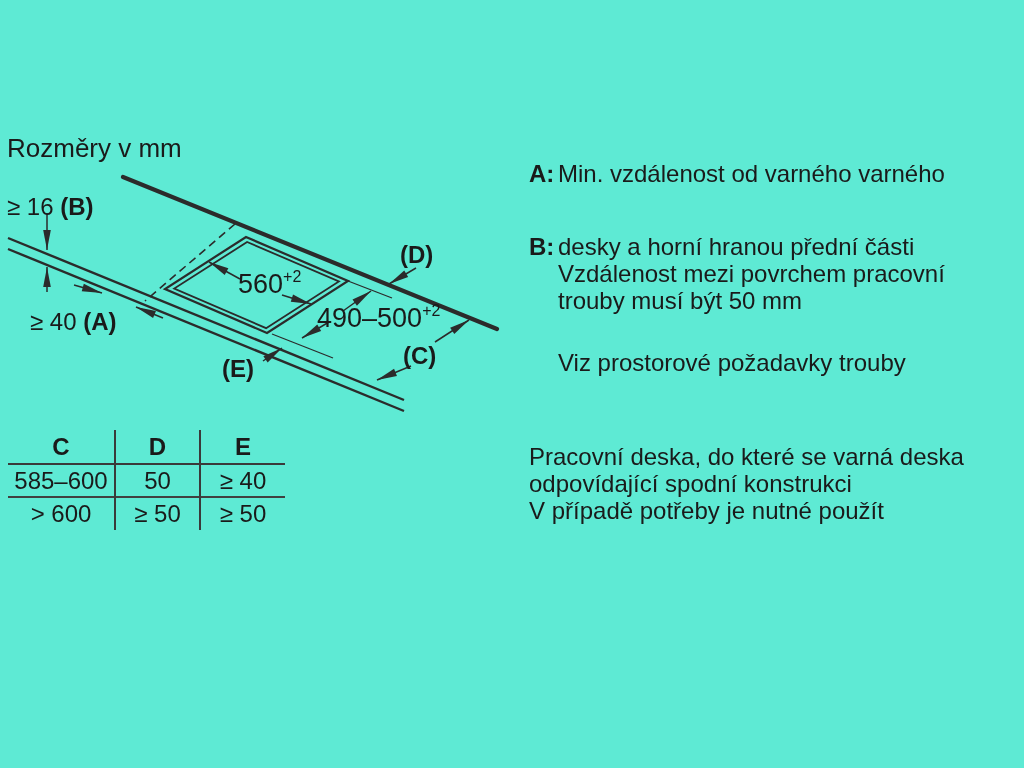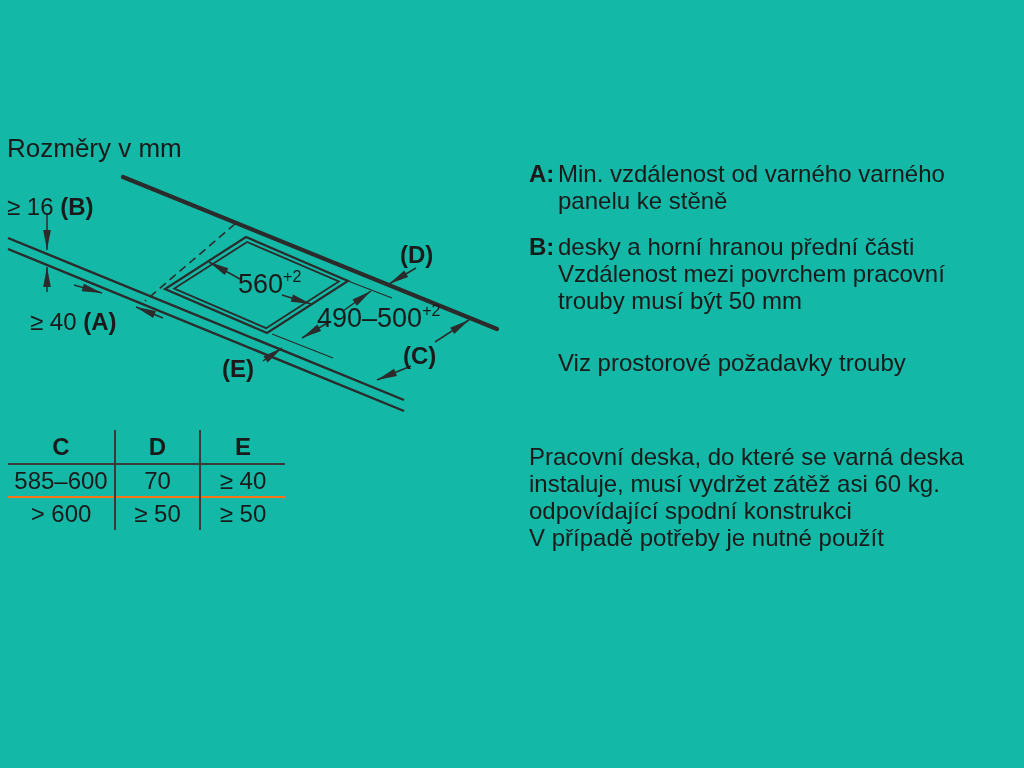--- a/index.html
+++ b/index.html
@@ -1,36 +1,36 @@
 <!DOCTYPE html>
 <html><head>
 <meta charset="utf-8">
 <style>
   html,body{margin:0;padding:0;background:#ffffff;}
-  .page{position:relative;width:1024px;height:768px;background:#14b8a6;overflow:hidden;
+  .page{position:relative;width:1024px;height:768px;background:#5eead4;overflow:hidden;
         font-family:"Liberation Sans",sans-serif;color:#1a1a1a;}
   .title{position:absolute;left:7px;top:133px;font-size:26px;color:#1a1a1a;}
   svg.diagram{position:absolute;left:0;top:0;}
   svg .ln{stroke:#2b2b2b;fill:none;}
   svg text{fill:#1a1a1a;font-family:"Liberation Sans",sans-serif;}
   svg .dimtxt{font-size:24px;}
   svg .numtxt{font-size:27px;}
   svg .sup{font-size:16px;}
   svg .lbl{font-size:24px;font-weight:bold;}
   svg .b{font-weight:bold;}
   
   table.dims{position:absolute;left:8px;top:430px;border-collapse:collapse;
              font-size:24px;color:#1a1a1a;table-layout:fixed;}
   table.dims th,table.dims td{padding:0;margin:0;text-align:center;font-weight:normal;}
   table.dims th{font-weight:bold;}
   table.dims col.c1{width:107px;} table.dims col.c2{width:85px;} table.dims col.c3{width:85px;}
   table.dims thead tr{height:34px;}
   table.dims tbody tr{height:33px;}
   table.dims thead tr{border-bottom:2px solid #3a3a3a;}
-  table.dims tbody tr.mid{border-bottom:2px solid #f97316;}
+  table.dims tbody tr.mid{border-bottom:2px solid #404040;}
   table.dims .vline{border-left:2px solid #3a3a3a;border-right:2px solid #3a3a3a;}
   
   .note{position:absolute;font-size:24px;line-height:27px;white-space:nowrap;color:#1a1a1a;}
   .note-item{padding-left:29px;}
   .note-label{position:absolute;left:0;top:0;font-weight:bold;}
 </style>
 </head>
 <body>
 
 <div class="page">
@@ -96,46 +96,44 @@
     <thead>
       <tr>
         <th>C</th>
         <th class="vline">D</th>
         <th>E</th>
       </tr>
     </thead>
     <tbody>
       <tr class="mid">
         <td>585–600</td>
-        <td class="vline">70</td>
+        <td class="vline">50</td>
         <td>≥ 40</td>
       </tr>
       <tr>
         <td>&gt; 600</td>
         <td class="vline">≥ 50</td>
         <td>≥ 50</td>
       </tr>
     </tbody>
   </table>
 
   <div class="note note-item" style="left:529px;top:160px;">
     <span class="note-label">A:</span>
     <div>Min. vzdálenost od varného varného</div>
-    <div>panelu ke stěně</div>
   </div>
 
   <div class="note note-item" style="left:529px;top:233px;">
     <span class="note-label">B:</span>
     <div>desky a horní hranou přední části</div>
     <div>Vzdálenost mezi povrchem pracovní</div>
     <div>trouby musí být 50 mm</div>
   </div>
 
   <div class="note" style="left:558px;top:349px;text-align:center;">Viz prostorové požadavky trouby</div>
 
   <div class="note" style="left:529px;top:443px;">
     <div>Pracovní deska, do které se varná deska</div>
-    <div>instaluje, musí vydržet zátěž asi 60 kg.</div>
     <div>odpovídající spodní konstrukci</div>
     <div>V případě potřeby je nutné použít</div>
   </div>
 
 </div>
 
 </body></html>

